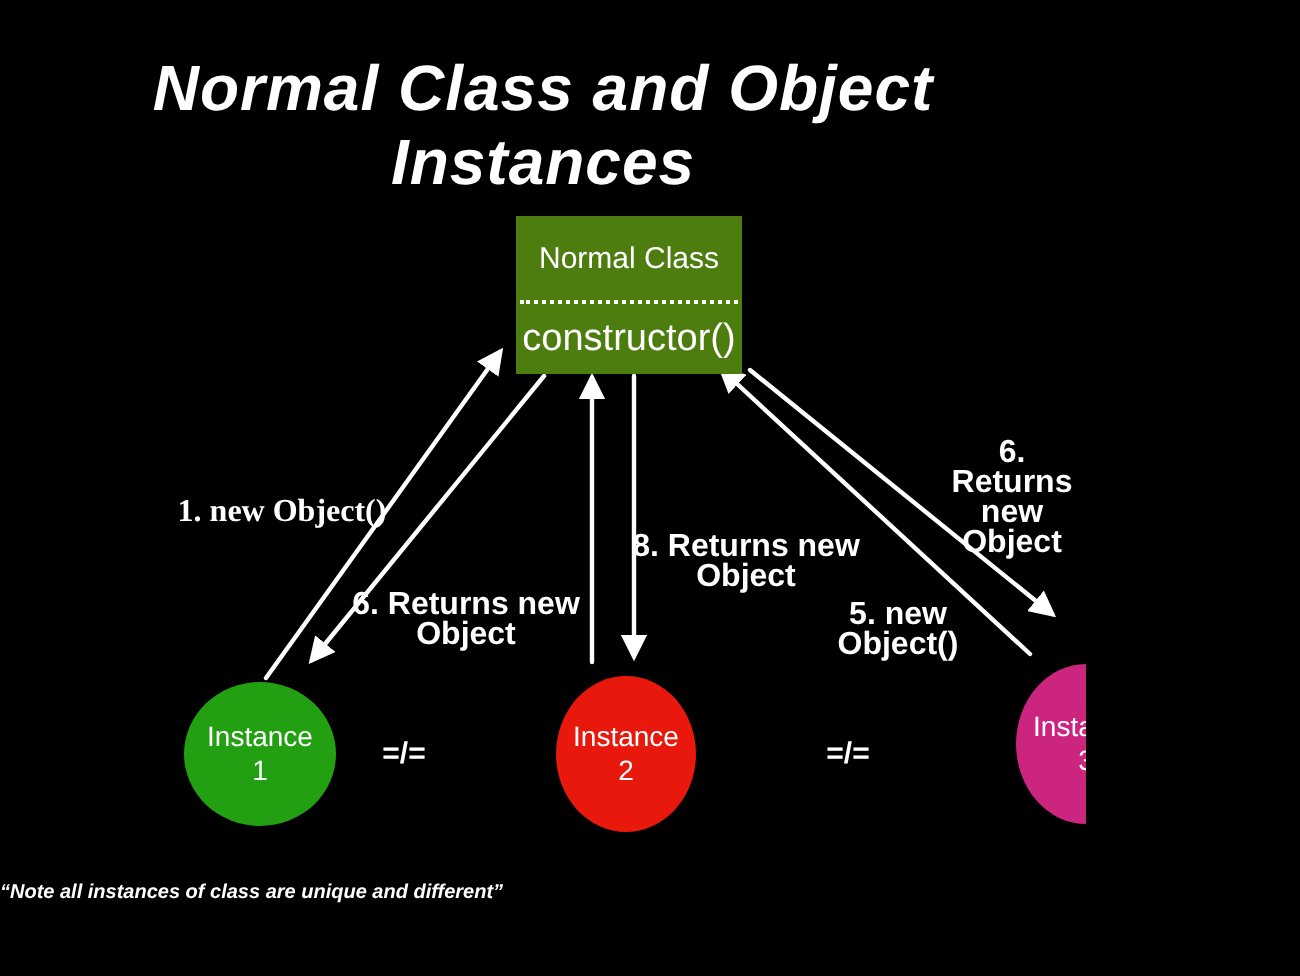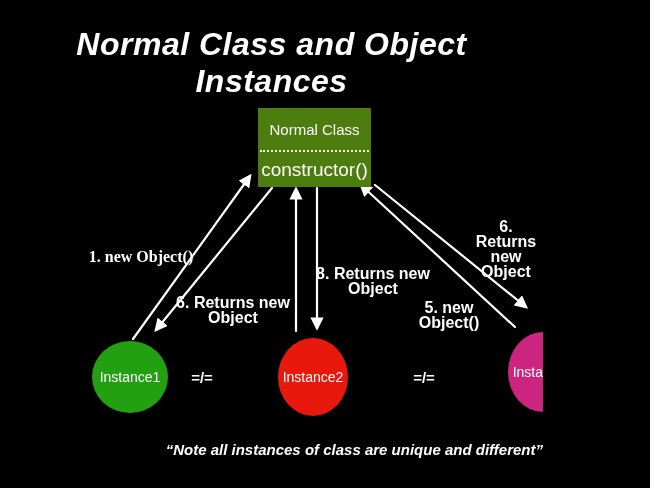--- a/index.html
+++ b/index.html
@@ -62,40 +62,41 @@
     font-size: 16px;
     font-weight: 700;
     text-align: center;
     line-height: 15px;
     white-space: pre-line;
   }
   .instance {
     position: absolute;
     border-radius: 50%;
     display: flex;
+    flex-direction: column;
     align-items: center;
     justify-content: center;
     font-size: 14px;
     font-weight: 400;
     line-height: 17px;
     text-align: center;
   }
   .neq {
     position: absolute;
     transform: translate(-50%, -50%);
     font-size: 15px;
     font-weight: 700;
   }
   .footnote {
     position: absolute;
     top: 441px;
     left: 0;
     width: 100%;
-    text-align: right;
-    font-size: 15px;
+    text-align: left;
+    font-size: 10px;
     font-weight: 700;
     font-style: italic;
   }
 </style>
 </head>
 <body>
 
 <div class="slide">
 
   <h1 class="title">Normal Class and Object Instances</h1>

